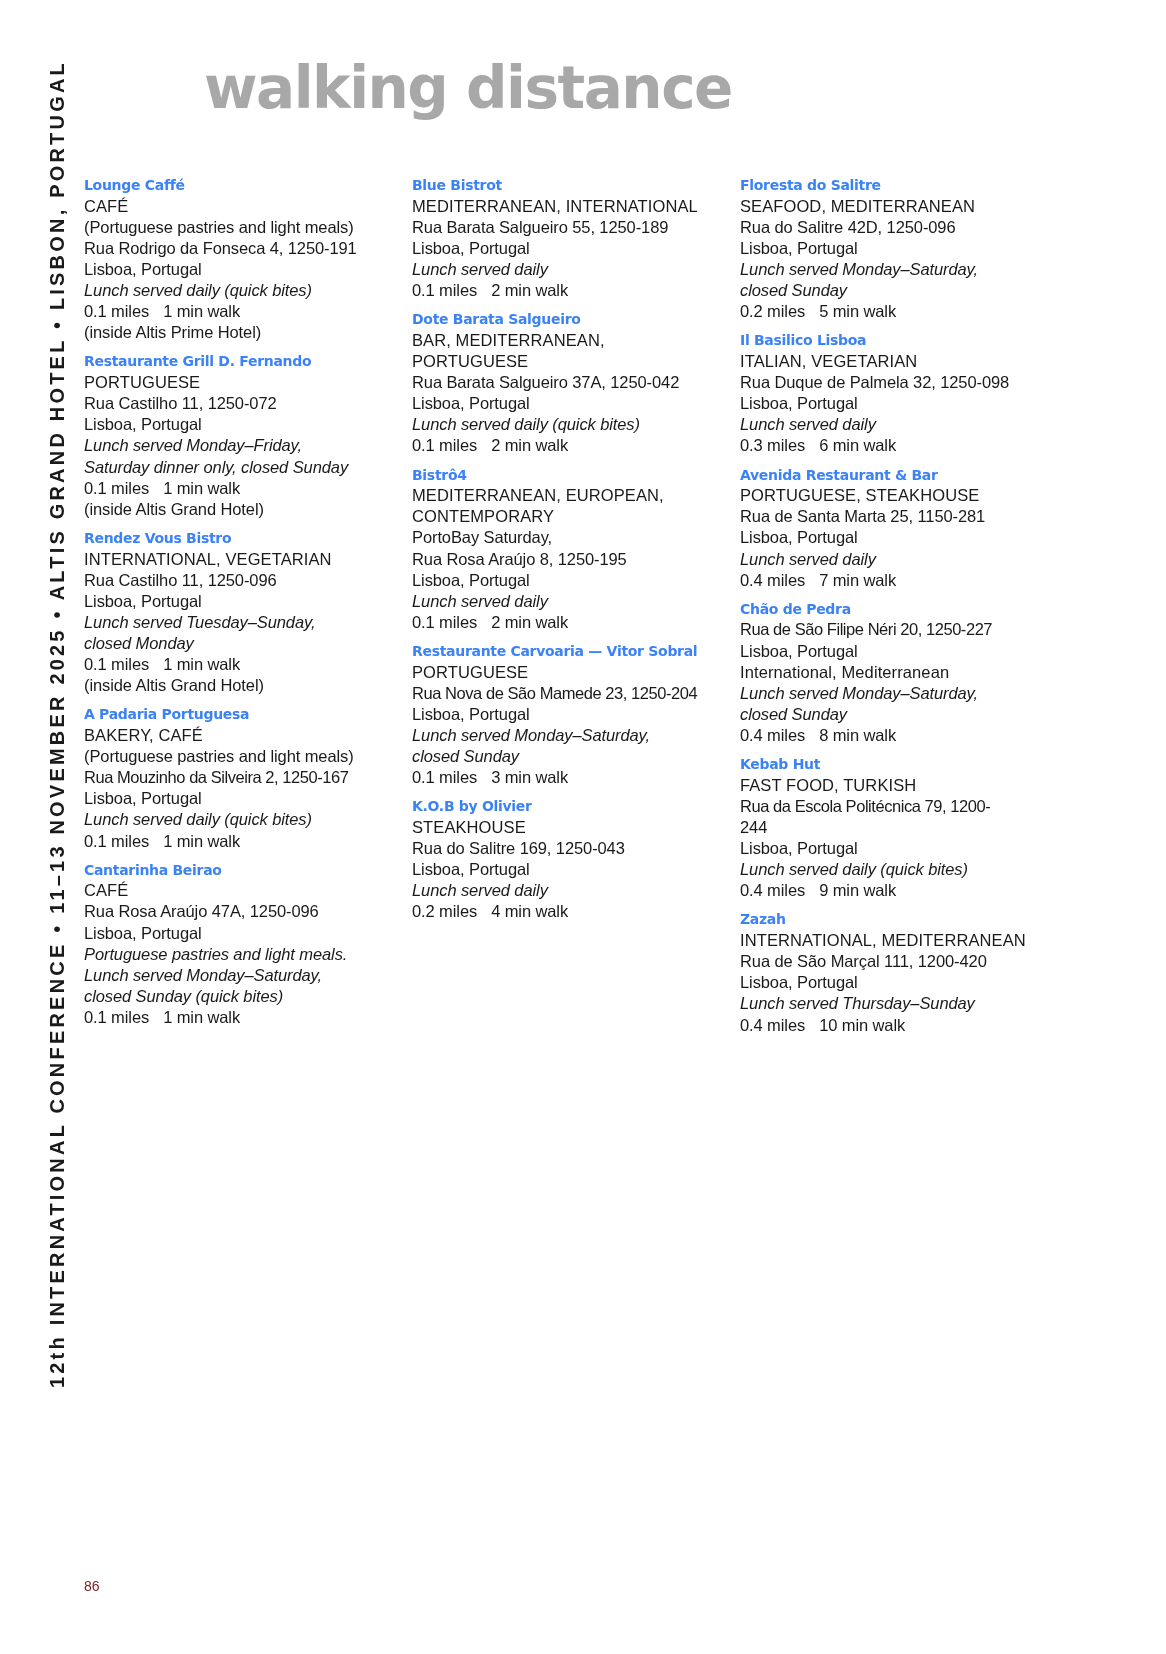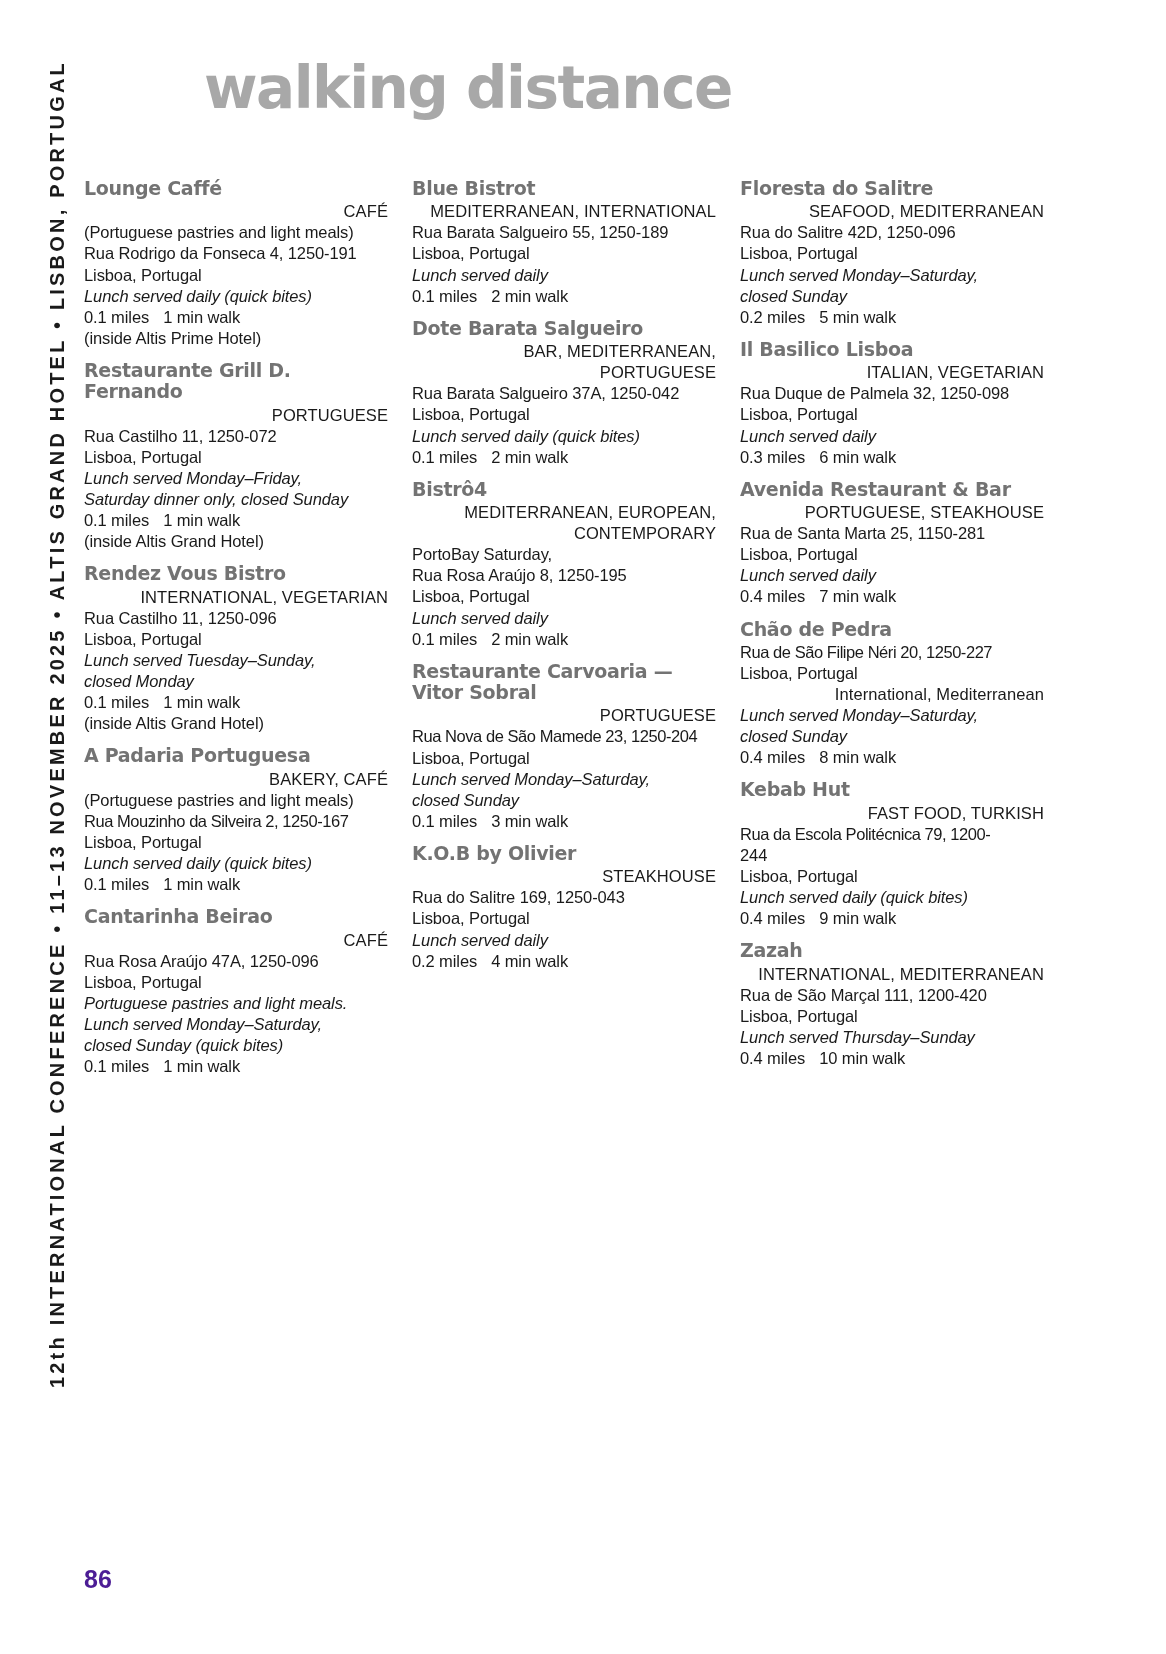--- a/index.html
+++ b/index.html
@@ -68,58 +68,58 @@
     gap: 24px;
   }
   .col {
     width: 304px;
   }
 
   .venue { margin-bottom: 2px; }
   .venue-name {
     font-family: "DejaVu Sans", sans-serif;
     font-weight: bold;
-    font-size: 19px;
+    font-size: 14px;
     line-height: 1.12;
     letter-spacing: -0.3px;
-    color: #737373;
+    color: #3b82f6;
     margin-bottom: 2px;
     margin-top: 11px;
   }
   .venue:first-child .venue-name { margin-top: 0; }
   .line {
     font-size: 16.5px;
     line-height: 1.28;
     color: #1a1a1a;
     letter-spacing: -0.1px;
   }
-  .line.cuisine { letter-spacing: 0.1px; text-align: right; }
+  .line.cuisine { letter-spacing: 0.1px; }
   .line.hours { font-style: italic; }
   .line.note { }
   .line.dist {
     margin-top: 0px;
   }
   .dist b {
     font-weight: normal;
   }
   .dist .gap {
     display: inline-block;
     width: 14px;
   }
   .tight { letter-spacing: -0.45px; }
 
   
   .page-number {
     position: absolute;
     left: 84px;
     bottom: 60px;
     font-family: "Liberation Sans", sans-serif;
-    font-weight: bold;
-    font-size: 25px;
-    color: #4c1d95;
+    font-weight: normal;
+    font-size: 14px;
+    color: #7f1d1d;
   }
 </style>
 </head>
 <body>
 
 <div class="side-rail">
   <div class="side-rail-text">12th INTERNATIONAL CONFERENCE  •  11–13 NOVEMBER 2025  •  ALTIS GRAND HOTEL  •  LISBON, PORTUGAL</div>
 </div>
 
 <div class="title-block">

